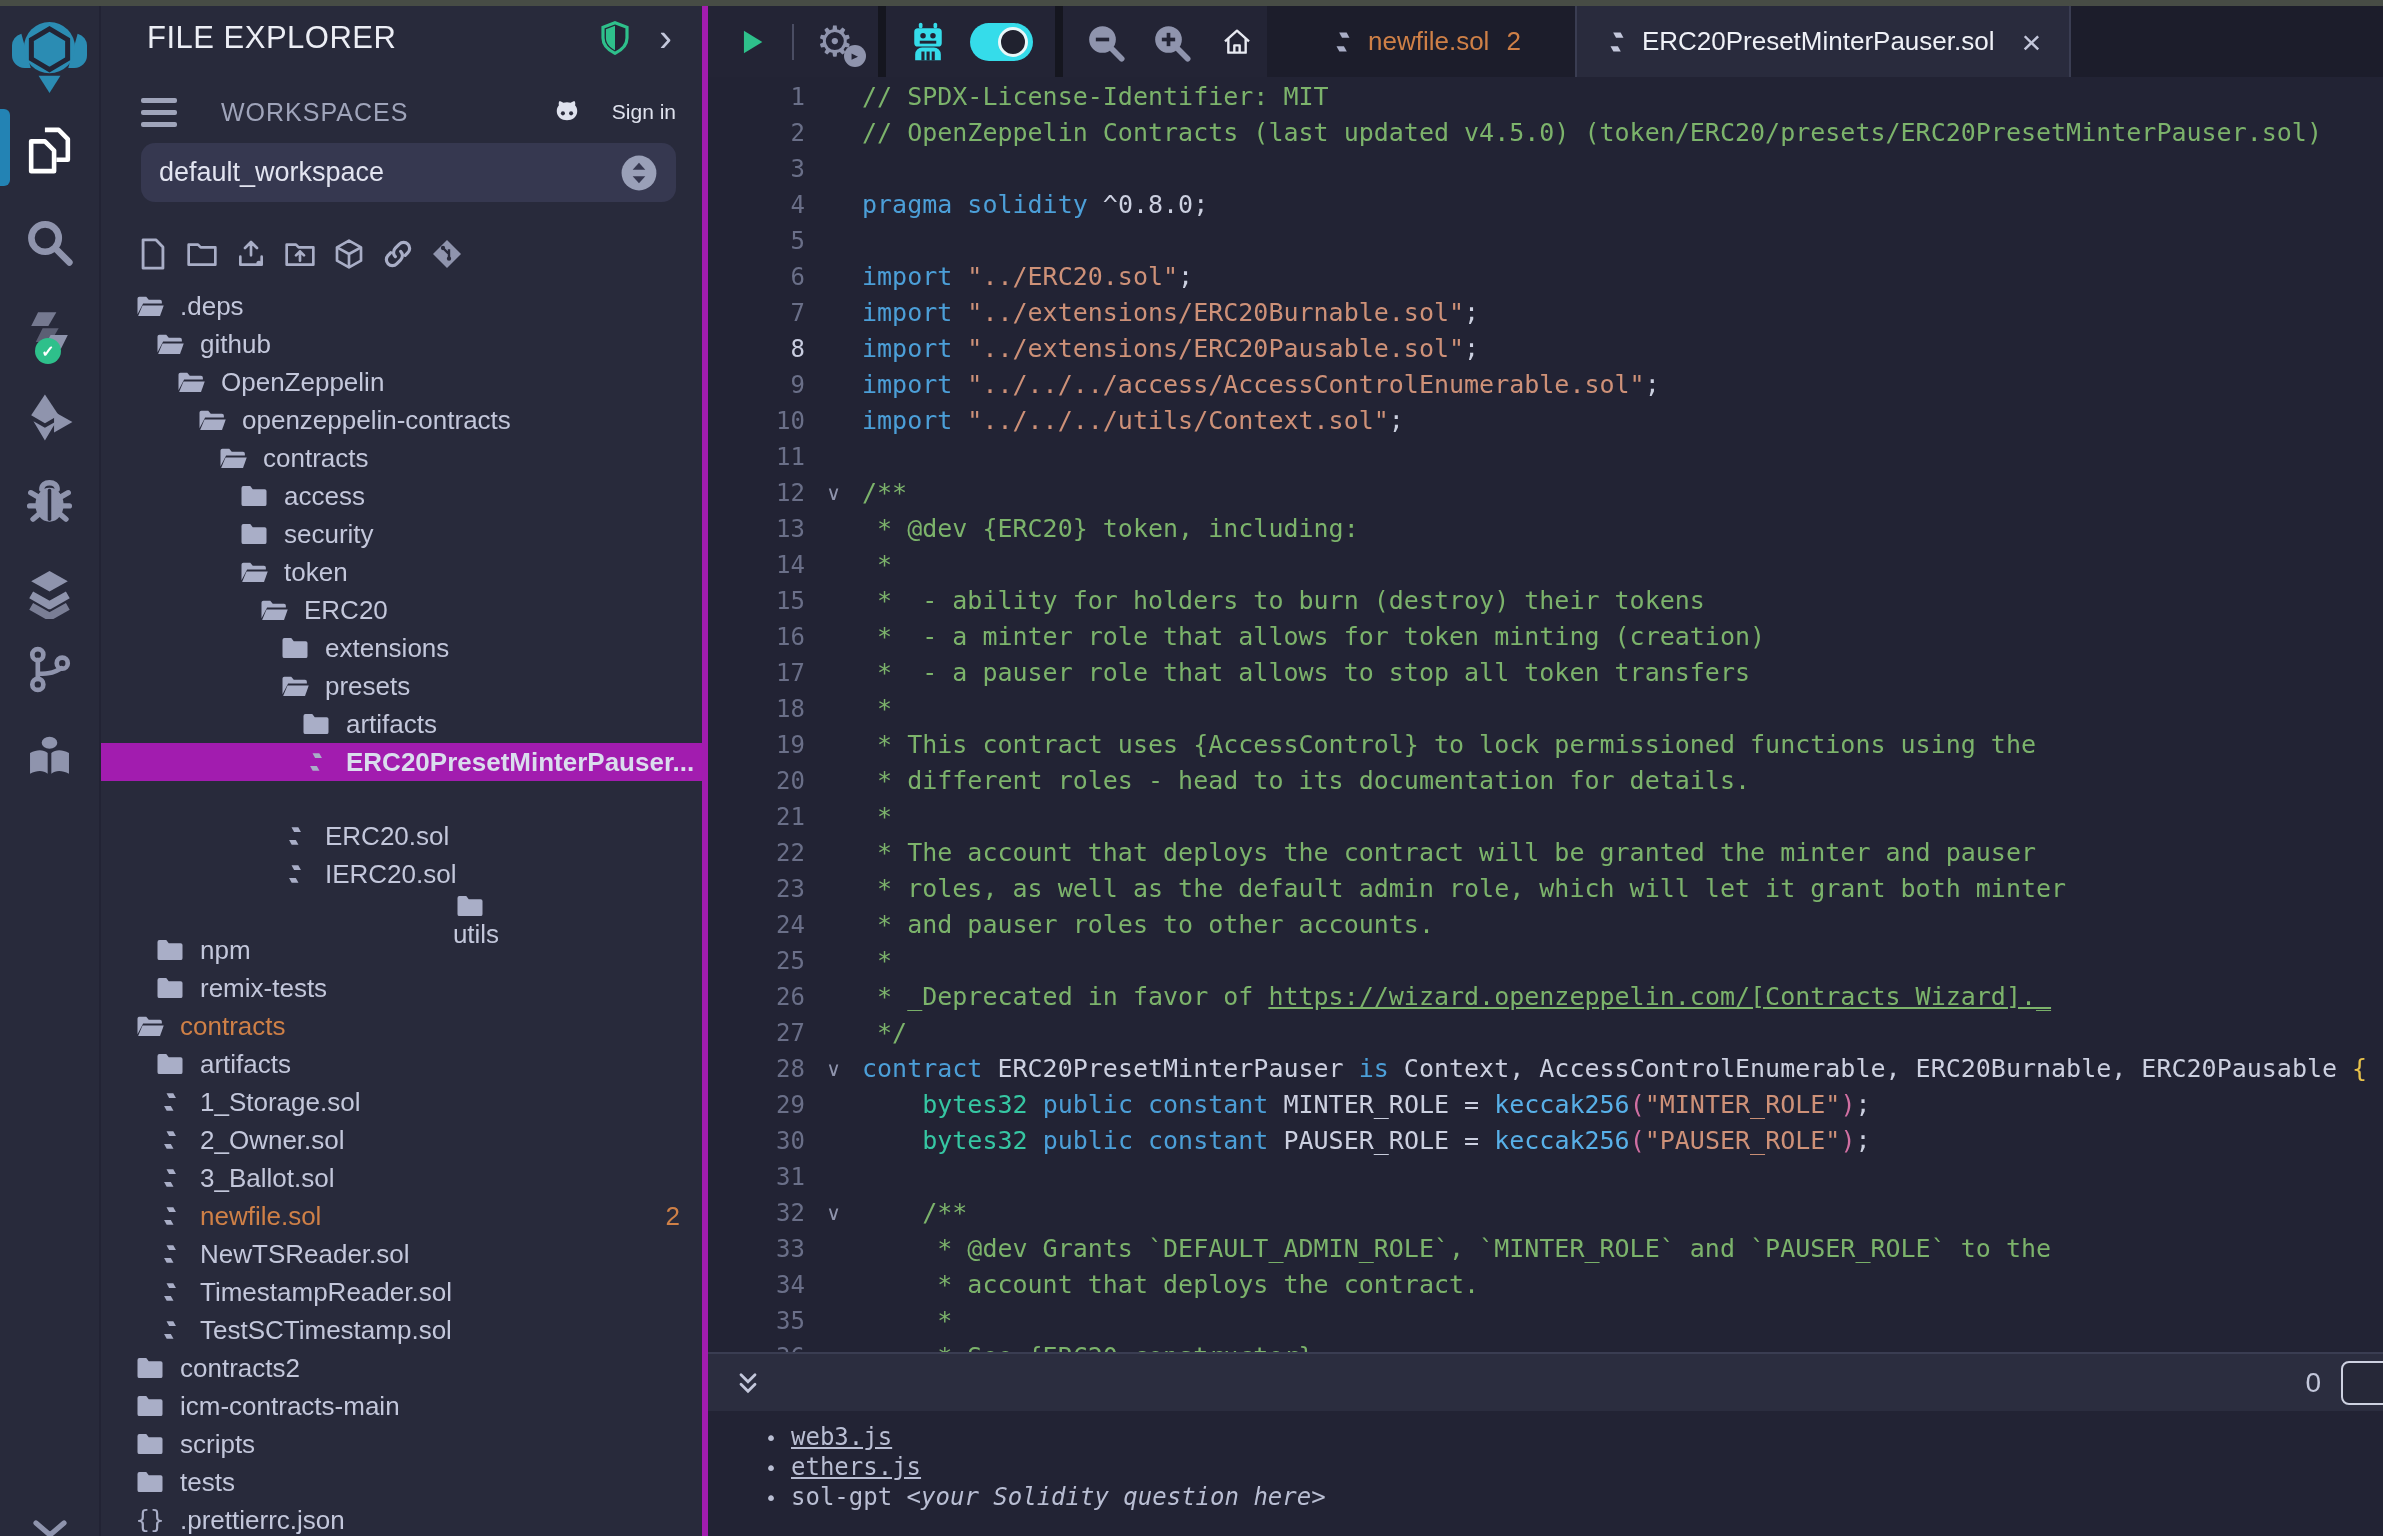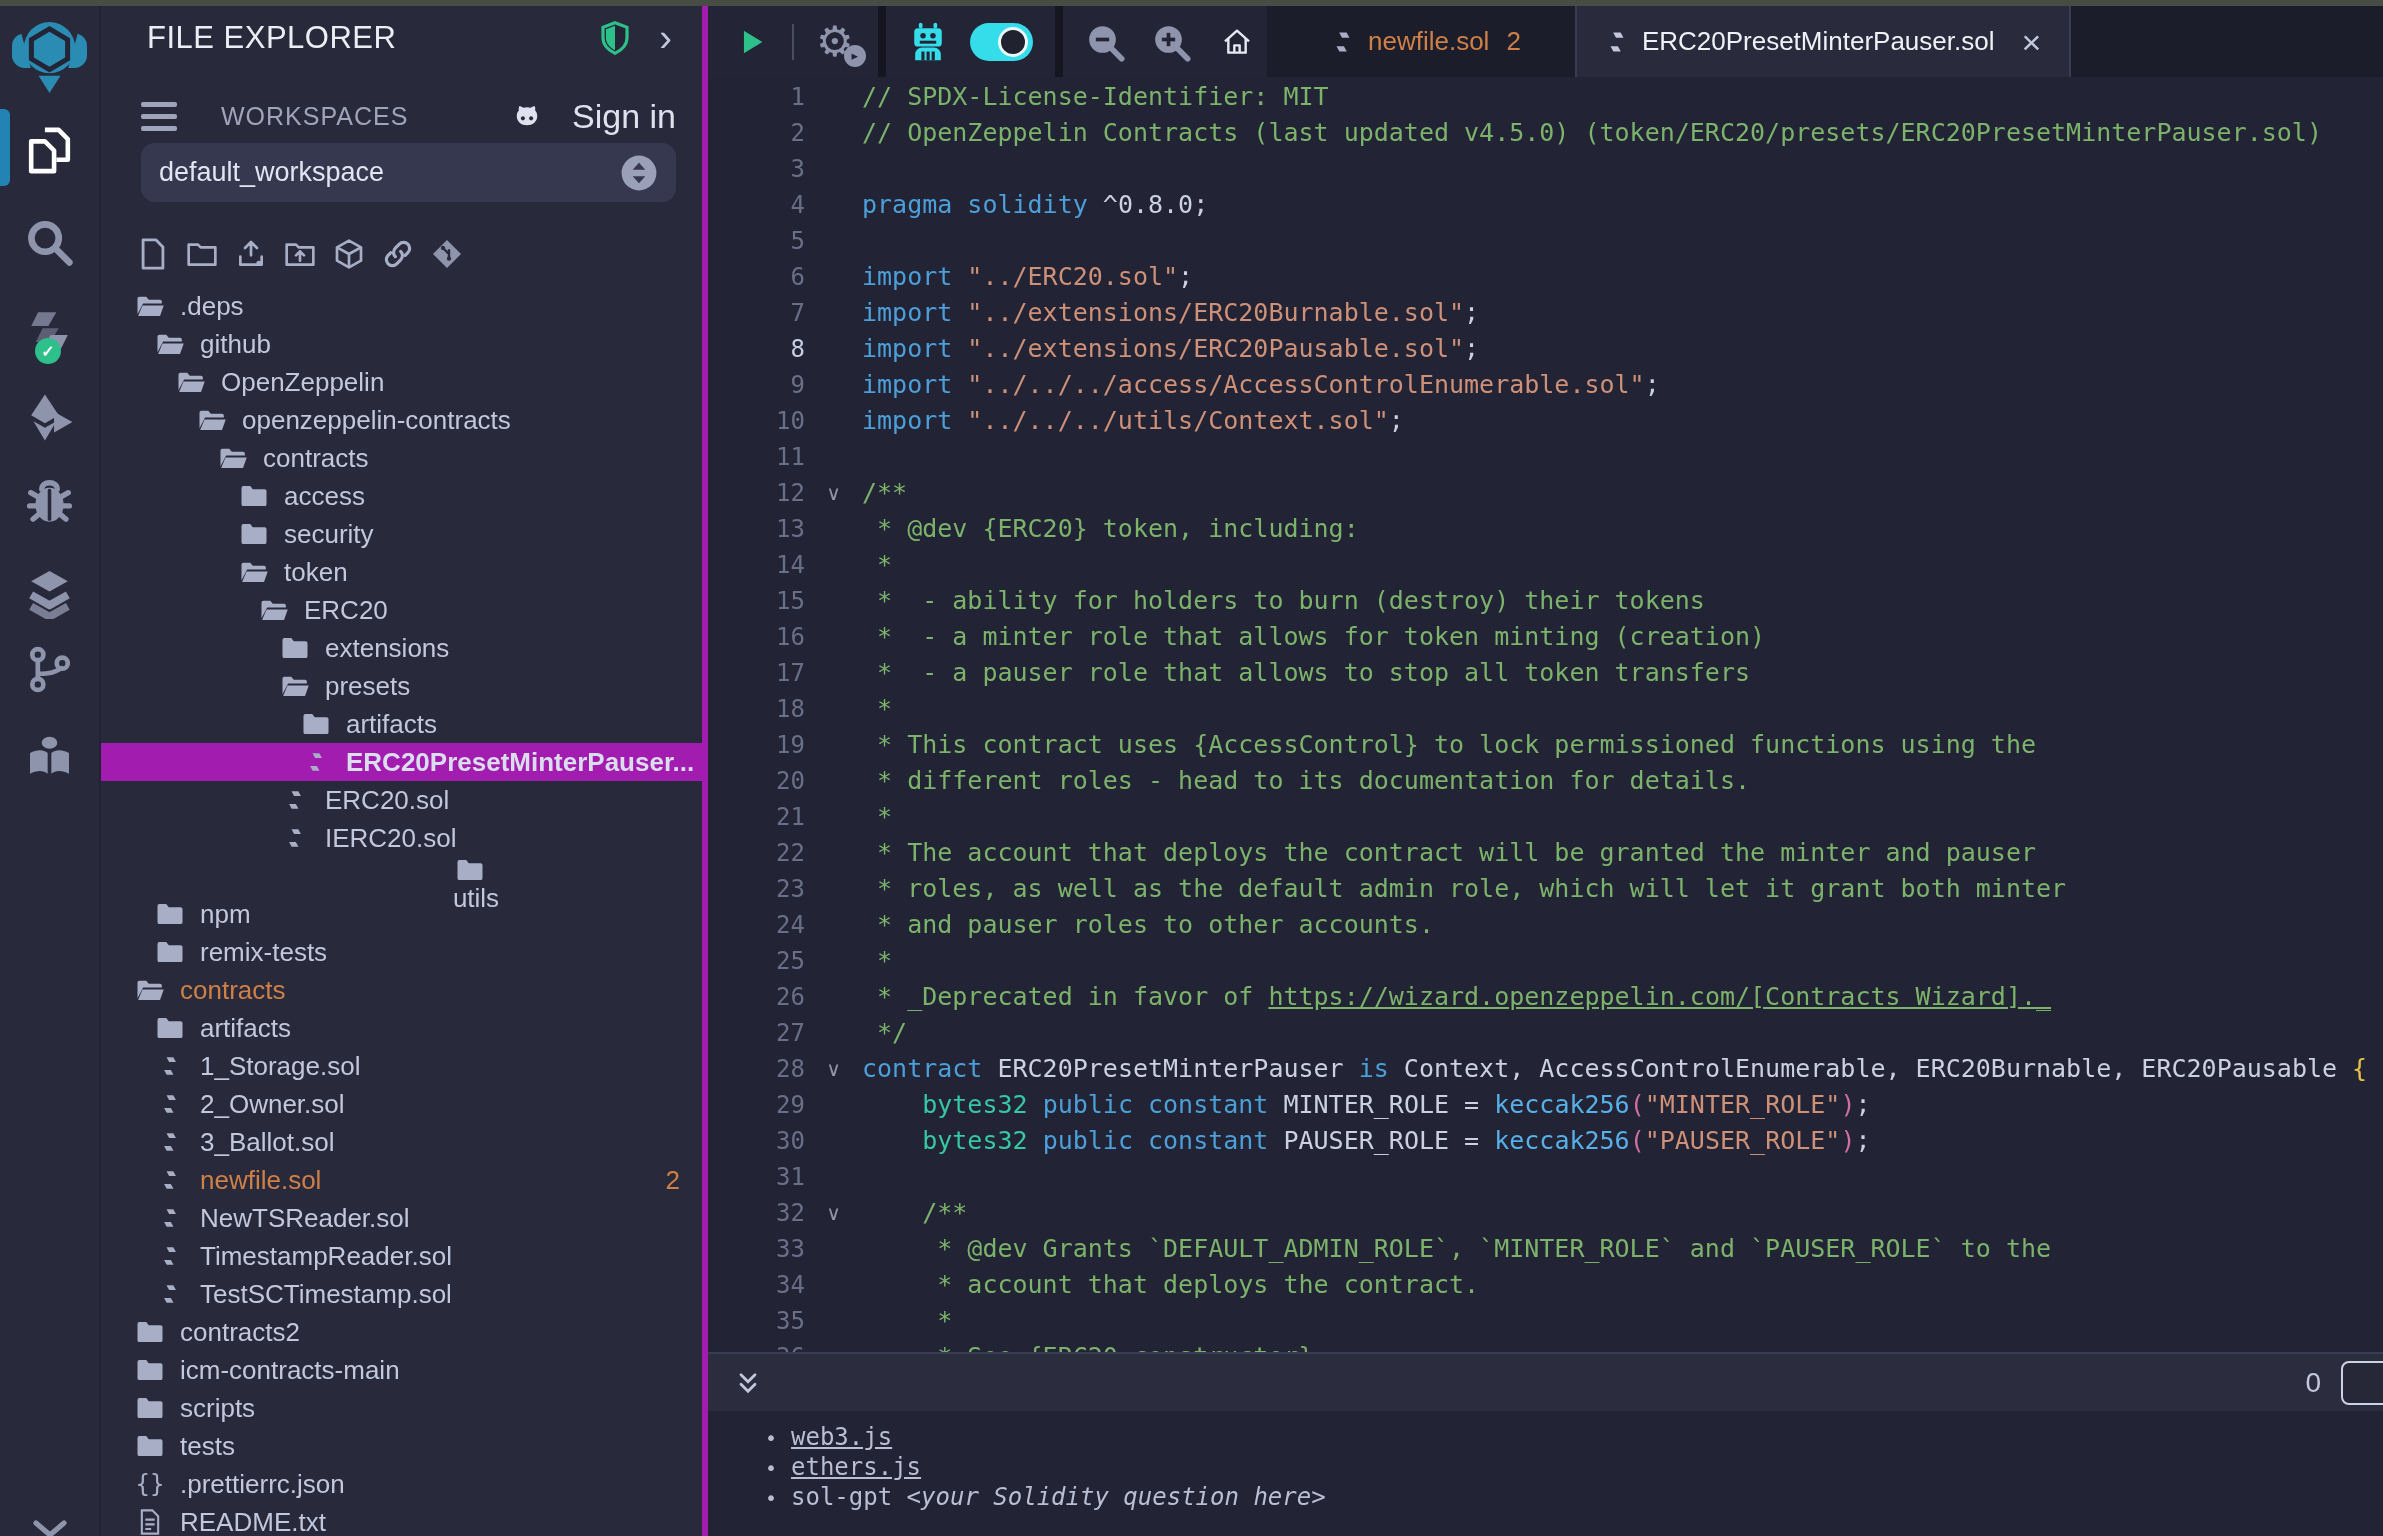--- a/index.html
+++ b/index.html
@@ -18,21 +18,21 @@
   #filepanel{position:absolute;top:6px;left:99px;width:609px;height:1531px;background:#282a3b;
              border-left:2px solid #222334;border-right:6px solid #a21caf;box-sizing:border-box;overflow:hidden;}
   #fe-header{position:absolute;top:14px;left:46px;right:30px;display:flex;align-items:center;}
   #fe-title{font-size:31px;color:#eceef5;letter-spacing:0.5px;}
   #fe-shield{margin-left:auto;}
   #fe-chevron{margin-left:28px;color:#c3c7db;font-size:38px;line-height:30px;}
   #ws-row{position:absolute;top:91px;left:40px;right:26px;display:flex;align-items:center;}
   #hamburger{width:36px;display:flex;flex-direction:column;gap:7px;}
   #hamburger div{height:5px;background:#9fa4ba;border-radius:2px;}
   #ws-label{margin-left:44px;font-size:25px;color:#9fa4ba;letter-spacing:1px;}
-  #signin{margin-left:auto;display:flex;align-items:center;gap:28px;color:#dfe2ee;font-size:34px;}
+  #signin{margin-left:auto;display:flex;align-items:center;gap:28px;color:#dfe2ee;font-size:21px;}
   #ws-select{position:absolute;top:137px;left:40px;width:535px;height:59px;background:#363850;border-radius:14px;
              display:flex;align-items:center;padding:0 18px;box-sizing:border-box;}
   #ws-name{font-size:27px;color:#e2e4f0;}
   #ws-caret{margin-left:auto;}
   #fe-toolbar{position:absolute;top:230px;left:36px;display:flex;gap:17px;align-items:center;color:#a9aec7;}
   .tool-btn{width:32px;height:36px;display:flex;align-items:center;justify-content:center;}
   
   #tree{position:absolute;top:281px;left:0;right:0;bottom:0;overflow:hidden;}
   .trow{display:flex;align-items:center;height:38px;font-size:26px;color:#c3c7db;cursor:default;}
   .trow .ticon{width:34px;flex:none;display:flex;justify-content:center;color:#a9aec7;}
@@ -356,21 +356,21 @@
       </div>
       <div class="trow selected" style="padding-left: 198px;">
         <span class="ticon">
           <svg width="22" height="26" viewBox="0 0 24 24" fill="#a9aec7">
             <path d="M8.2 2.5h7.4l2.9 5.2H11z"></path>
             <path d="M15.8 21.5H8.4l-2.9-5.2h7.4z"></path>
           </svg>
         </span>
         <span class="tlabel">ERC20PresetMinterPauser...</span>
       </div>
-      <div class="trow" style="padding-left: 177px;">
+      <div class="trow" style="padding-left: 177px; margin-top: 36px;">
         <span class="ticon">
           <svg width="22" height="26" viewBox="0 0 24 24" fill="#a9aec7">
             <path d="M8.2 2.5h7.4l2.9 5.2H11z"></path>
             <path d="M15.8 21.5H8.4l-2.9-5.2h7.4z"></path>
           </svg>
         </span>
         <span class="tlabel">ERC20.sol</span>
       </div>
       <div class="trow" style="padding-left: 177px;">
         <span class="ticon">

